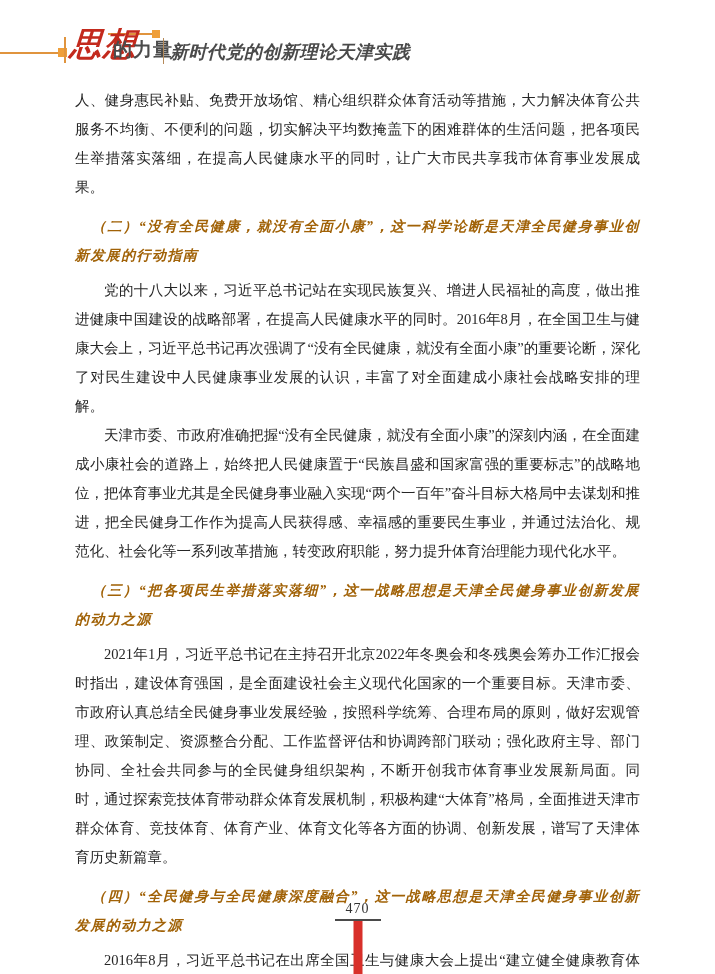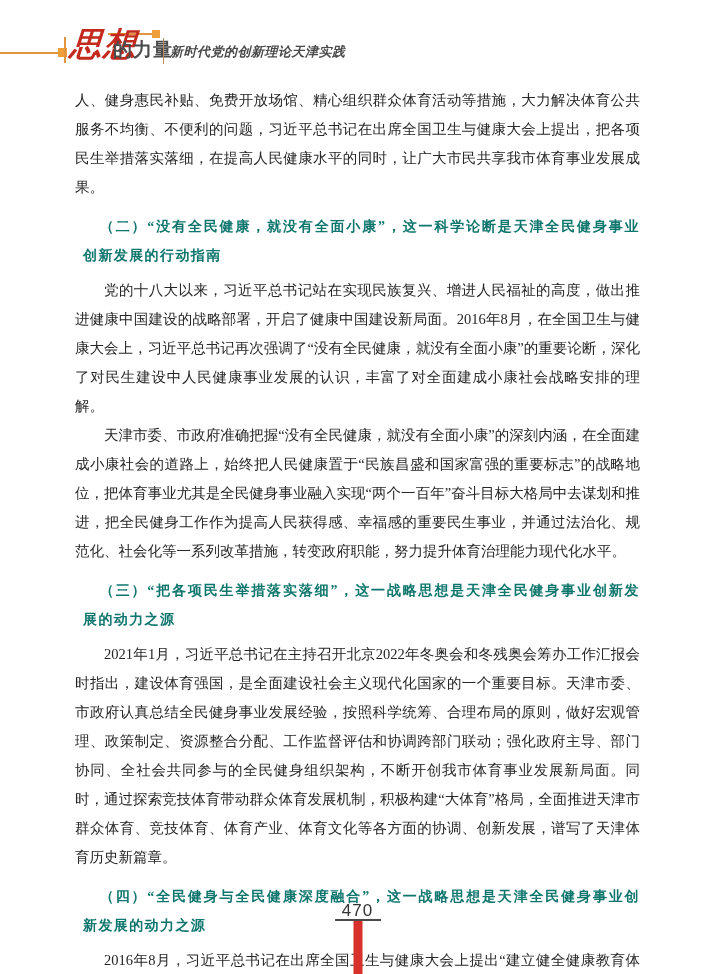--- a/index.html
+++ b/index.html
@@ -25,46 +25,46 @@
   .rule-top{position:absolute;left:108px;top:33px;width:46px;height:2px;background:#e0943e;}
   .sq-top{position:absolute;left:152px;top:30px;width:8px;height:8px;background:#ef9f3a;}
   .logo-suffix{
     position:absolute;left:113px;top:39px;
     font-size:19px;font-weight:bold;color:#4b4b4b;
     letter-spacing:1px;line-height:22px;
   }
   .divider-v{position:absolute;left:163px;top:38px;width:1px;height:26px;background:#b58a5a;}
   .subtitle{
     position:absolute;left:170px;top:43px;
-    font-size:13px;font-weight:bold;font-style:italic;
+    font-size:18px;font-weight:bold;font-style:italic;
     color:#4a4a4a;letter-spacing:0.5px;line-height:18px;
   }
 
   
   #content{
     position:absolute;left:75px;top:86px;width:565px;
     color:#262626;
     font-size:14.5px;line-height:29px;
     text-align:justify;
   }
   #content p{margin:0;text-indent:2em;}
   #content p.no-indent{text-indent:0;}
   #content h3.section{
-    margin:10px 0 6px 8px;
-    font-size:14px;font-weight:600;
-    color:#0f766e;letter-spacing:1.4px;
+    margin:10px 0 6px 0;
+    font-size:14px;font-weight:600;font-style:italic;
+    color:#a16207;letter-spacing:1.4px;
     line-height:29px;text-indent:1.2em;text-align:justify;
   }
 
   
   #footer{position:absolute;left:0;top:898px;width:715px;height:76px;}
   .page-number{
     position:absolute;left:50%;transform:translateX(-50%);
-    top:3px;font-size:17px;color:#333333;letter-spacing:1px;
-    font-family:Liberation Sans, sans-serif;
+    top:3px;font-size:14px;color:#333333;letter-spacing:1px;
+    font-family:Liberation Serif, serif;
   }
   .page-rule{
     position:absolute;left:50%;transform:translateX(-50%);
     top:21px;width:46px;height:2px;background:#4a4a4a;
   }
   .red-bar{
     position:absolute;left:50%;transform:translateX(-50%);
     top:23px;width:9px;height:53px;background:#d8302a;
   }
 </style>
@@ -79,23 +79,23 @@
     <div class="riser-left"></div>
     <div class="rule-top"></div>
     <div class="sq-top"></div>
     <div class="logo-main">思想</div>
     <div class="logo-suffix">的力量</div>
     <div class="divider-v"></div>
     <div class="subtitle">新时代党的创新理论天津实践</div>
   </div>
 
   <div id="content">
-    <p class="no-indent">人、健身惠民补贴、免费开放场馆、精心组织群众体育活动等措施，大力解决体育公共服务不均衡、不便利的问题，习近平总书记在出席全国卫生与健康大会上提出，把各项民生举措落实落细，在提高人民健康水平的同时，让广大市民共享我市体育事业发展成果。</p>
+    <p class="no-indent">人、健身惠民补贴、免费开放场馆、精心组织群众体育活动等措施，大力解决体育公共服务不均衡、不便利的问题，切实解决平均数掩盖下的困难群体的生活问题，把各项民生举措落实落细，在提高人民健康水平的同时，让广大市民共享我市体育事业发展成果。</p>
     <h3 class="section">（二）“没有全民健康，就没有全面小康”，这一科学论断是天津全民健身事业创新发展的行动指南</h3>
-    <p>党的十八大以来，习近平总书记站在实现民族复兴、增进人民福祉的高度，做出推进健康中国建设的战略部署，开启了健康中国建设新局面。2016年8月，在全国卫生与健康大会上，习近平总书记再次强调了“没有全民健康，就没有全面小康”的重要论断，深化了对民生建设中人民健康事业发展的认识，丰富了对全面建成小康社会战略安排的理解。</p>
+    <p>党的十八大以来，习近平总书记站在实现民族复兴、增进人民福祉的高度，做出推进健康中国建设的战略部署，在提高人民健康水平的同时。2016年8月，在全国卫生与健康大会上，习近平总书记再次强调了“没有全民健康，就没有全面小康”的重要论断，深化了对民生建设中人民健康事业发展的认识，丰富了对全面建成小康社会战略安排的理解。</p>
     <p>天津市委、市政府准确把握“没有全民健康，就没有全面小康”的深刻内涵，在全面建成小康社会的道路上，始终把人民健康置于“民族昌盛和国家富强的重要标志”的战略地位，把体育事业尤其是全民健身事业融入实现“两个一百年”奋斗目标大格局中去谋划和推进，把全民健身工作作为提高人民获得感、幸福感的重要民生事业，并通过法治化、规范化、社会化等一系列改革措施，转变政府职能，努力提升体育治理能力现代化水平。</p>
     <h3 class="section">（三）“把各项民生举措落实落细”，这一战略思想是天津全民健身事业创新发展的动力之源</h3>
     <p>2021年1月，习近平总书记在主持召开北京2022年冬奥会和冬残奥会筹办工作汇报会时指出，建设体育强国，是全面建设社会主义现代化国家的一个重要目标。天津市委、市政府认真总结全民健身事业发展经验，按照科学统筹、合理布局的原则，做好宏观管理、政策制定、资源整合分配、工作监督评估和协调跨部门联动；强化政府主导、部门协同、全社会共同参与的全民健身组织架构，不断开创我市体育事业发展新局面。同时，通过探索竞技体育带动群众体育发展机制，积极构建“大体育”格局，全面推进天津市群众体育、竞技体育、体育产业、体育文化等各方面的协调、创新发展，谱写了天津体育历史新篇章。</p>
     <h3 class="section">（四）“全民健身与全民健康深度融合”，这一战略思想是天津全民健身事业创新发展的动力之源</h3>
     <p>2016年8月，习近平总书记在出席全国卫生与健康大会上提出“建立健全健康教育体系，提升全民健康素养，推动全民健身和全民健康深度融合”的重大时代命题。天津市在推</p>
   </div>
 
   <div id="footer">
     <div class="page-number">470</div>
     <div class="page-rule"></div>

